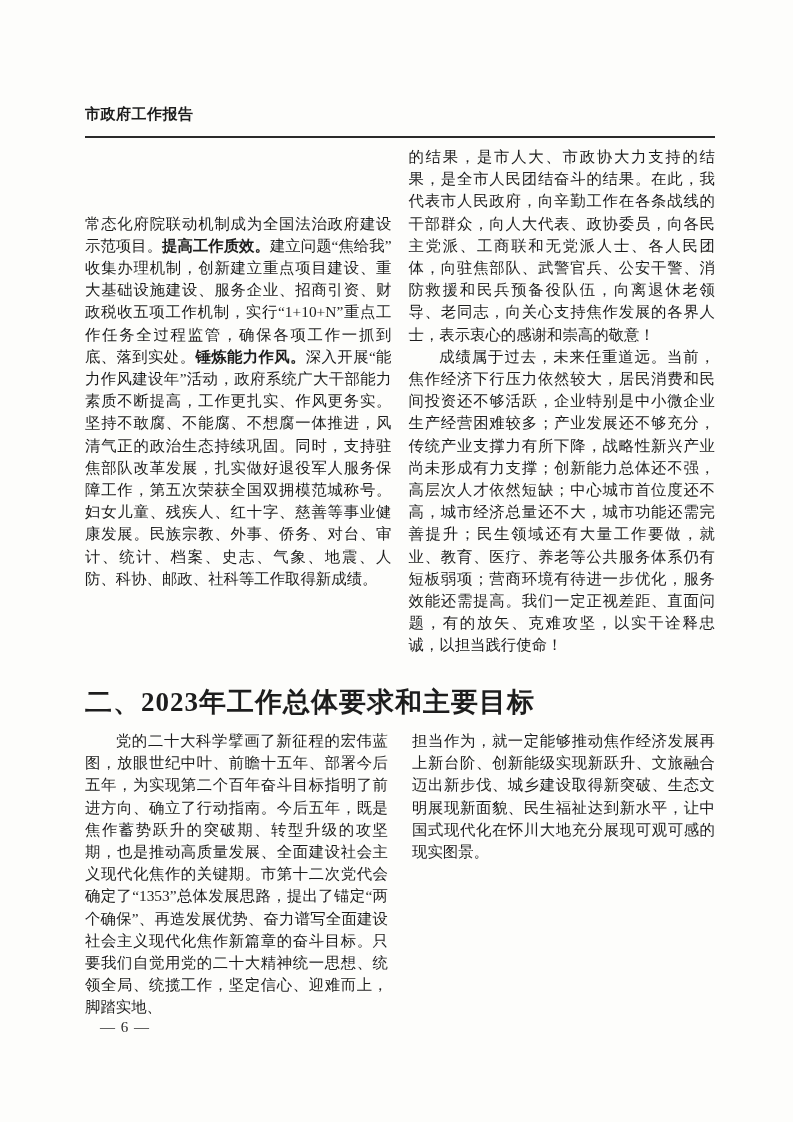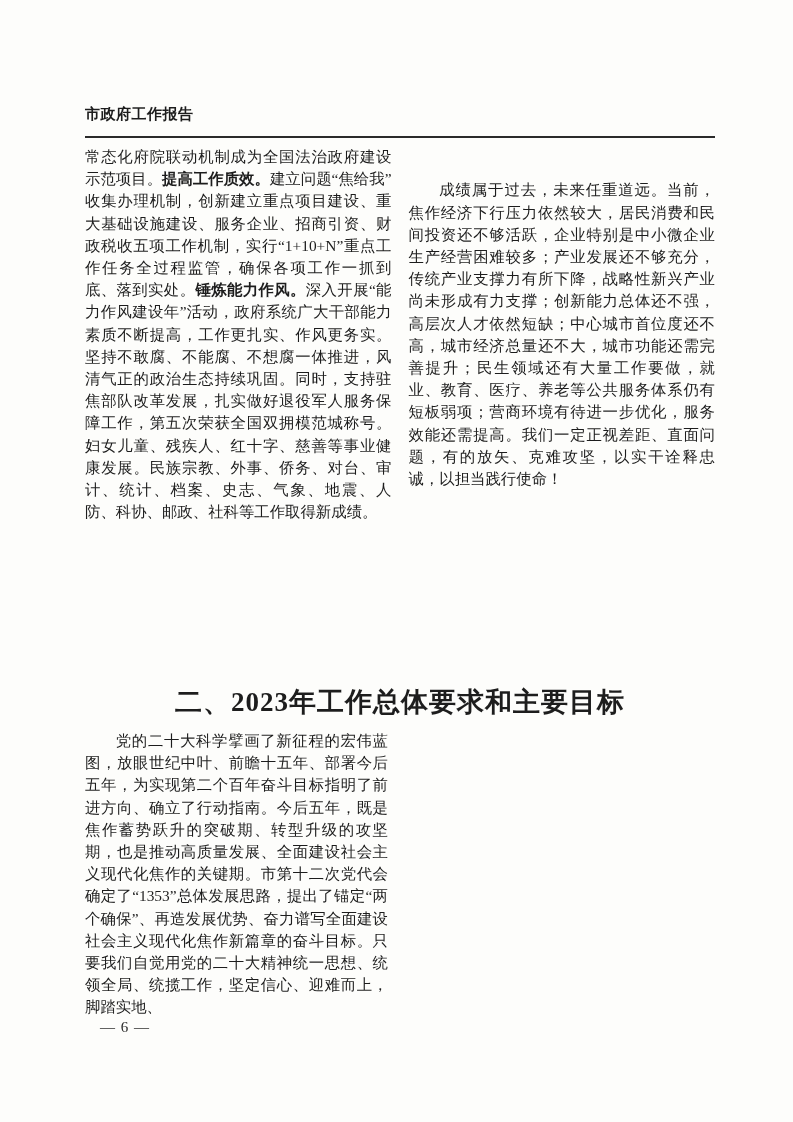--- a/index.html
+++ b/index.html
@@ -46,21 +46,21 @@
     line-height: 22.2px;
     text-align: justify;
     text-justify: inter-ideograph;
   }
   .para { margin: 0; }
   .para.indent { text-indent: 2em; }
   .para b { font-weight: bold; }
   .section-heading {
     position: absolute;
     top: 662px; left: 85px; width: 630px;
-    text-align: center;
+    text-align: left;
     font-size: 27px;
     font-weight: bold;
     letter-spacing: 1px;
     white-space: nowrap;
   }
   .page-footer {
     position: absolute;
     top: 1019px; left: 100px;
     font-size: 15px;
     letter-spacing: 1px;
@@ -76,29 +76,31 @@
     <span>市政府工作报告</span>
   </div>
 
   <div class="header-rule"></div>
 
   <div class="two-col section-top">
     <div class="col">
         <p class="para"><span>常态化府院联动机制成为全国法治政府建设示范项目。</span><b>提高工作质效。</b><span>建立问题“焦给我”收集办理机制，创新建立重点项目建设、重大基础设施建设、服务企业、招商引资、财政税收五项工作机制，实行“1+10+N”重点工作任务全过程监管，确保各项工作一抓到底、落到实处。</span><b>锤炼能力作风。</b><span>深入开展“能力作风建设年”活动，政府系统广大干部能力素质不断提高，工作更扎实、作风更务实。坚持不敢腐、不能腐、不想腐一体推进，风清气正的政治生态持续巩固。同时，支持驻焦部队改革发展，扎实做好退役军人服务保障工作，第五次荣获全国双拥模范城称号。妇女儿童、残疾人、红十字、慈善等事业健康发展。民族宗教、外事、侨务、对台、审计、统计、档案、史志、气象、地震、人防、科协、邮政、社科等工作取得新成绩。</span></p>
       </div>
     <div class="col">
+        <p class="para"><span>的结果，是市人大、市政协大力支持的结果，是全市人民团结奋斗的结果。在此，我代表市人民政府，向辛勤工作在各条战线的干部群众，向人大代表、政协委员，向各民主党派、工商联和无党派人士、各人民团体，向驻焦部队、武警官兵、公安干警、消防救援和民兵预备役队伍，向离退休老领导、老同志，向关心支持焦作发展的各界人士，表示衷心的感谢和崇高的敬意！</span></p>
         <p class="para indent"><span>成绩属于过去，未来任重道远。当前，焦作经济下行压力依然较大，居民消费和民间投资还不够活跃，企业特别是中小微企业生产经营困难较多；产业发展还不够充分，传统产业支撑力有所下降，战略性新兴产业尚未形成有力支撑；创新能力总体还不强，高层次人才依然短缺；中心城市首位度还不高，城市经济总量还不大，城市功能还需完善提升；民生领域还有大量工作要做，就业、教育、医疗、养老等公共服务体系仍有短板弱项；营商环境有待进一步优化，服务效能还需提高。我们一定正视差距、直面问题，有的放矢、克难攻坚，以实干诠释忠诚，以担当践行使命！</span></p>
       </div>
   </div>
 
   <h2 class="section-heading">二、2023年工作总体要求和主要目标</h2>
 
   <div class="two-col section-bottom">
     <div class="col">
         <p class="para indent"><span>党的二十大科学擘画了新征程的宏伟蓝图，放眼世纪中叶、前瞻十五年、部署今后五年，为实现第二个百年奋斗目标指明了前进方向、确立了行动指南。今后五年，既是焦作蓄势跃升的突破期、转型升级的攻坚期，也是推动高质量发展、全面建设社会主义现代化焦作的关键期。市第十二次党代会确定了“1353”总体发展思路，提出了锚定“两个确保”、再造发展优势、奋力谱写全面建设社会主义现代化焦作新篇章的奋斗目标。只要我们自觉用党的二十大精神统一思想、统领全局、统揽工作，坚定信心、迎难而上，脚踏实地、</span></p>
       </div>
     <div class="col">
+        <p class="para"><span>担当作为，就一定能够推动焦作经济发展再上新台阶、创新能级实现新跃升、文旅融合迈出新步伐、城乡建设取得新突破、生态文明展现新面貌、民生福祉达到新水平，让中国式现代化在怀川大地充分展现可观可感的现实图景。</span></p>
       </div>
   </div>
 
   <div class="page-footer">— 6 —</div>
 
 </div>
 
 </body></html>

